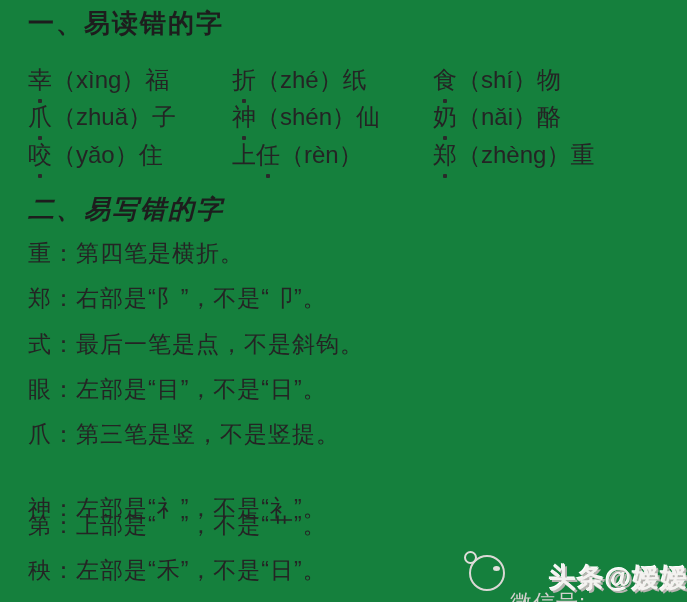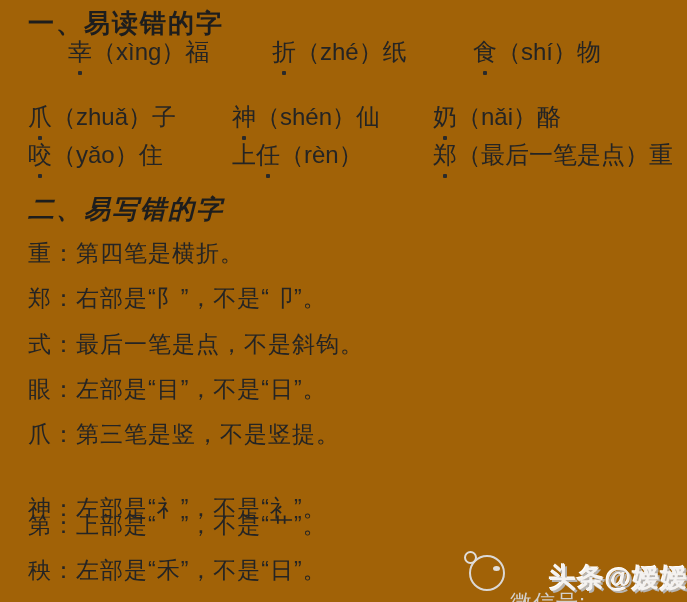--- a/index.html
+++ b/index.html
@@ -1,20 +1,20 @@
 <!DOCTYPE html>
 <html><head>
 <meta charset="utf-8">
 <style>
   html, body { margin: 0; padding: 0; }
   .page {
     position: relative;
     width: 687px;
     height: 602px;
-    background: #a16207;
+    background: #15803d;
     color: #242424;
     font-family: "Liberation Sans", sans-serif;
     overflow: hidden;
   }
   .heading {
     position: absolute;
     left: 28px;
     font-size: 26px;
     font-weight: bold;
     letter-spacing: 2px;
@@ -23,21 +23,21 @@
   }
   .h1 { top: 6px; }
   .h2 { top: 192px; font-style: italic; }
 
   .entry {
     position: absolute;
     font-size: 24px;
     white-space: nowrap;
     color: #242424;
   }
-  .r0 { top: 36px; margin-left: 40px; }
+  .r0 { top: 64px; }
   .r1 { top: 93px; margin-top: 8px; }
   .r2 { top: 139px; }
   .c0 { left: 28px; }
   .c1 { left: 232px; }
   .c2 { left: 433px; }
 
   .dotted {
     position: relative;
     display: inline-block;
   }
@@ -149,21 +149,21 @@
   <div class="entry r1 c2">
     <span></span><span class="dotted">奶</span><span>（nǎi）酪</span>
   </div>
   <div class="entry r2 c0">
     <span></span><span class="dotted">咬</span><span>（yǎo）住</span>
   </div>
   <div class="entry r2 c1">
     <span>上</span><span class="dotted">任</span><span>（rèn）</span>
   </div>
   <div class="entry r2 c2">
-    <span></span><span class="dotted">郑</span><span>（最后一笔是点）重</span>
+    <span></span><span class="dotted">郑</span><span>（zhèng）重</span>
   </div>
 
   <div class="heading h2">二、易写错的字</div>
 
   <div class="wline l0">重：第四笔是横折。</div>
   <div class="wline l1">郑：右部是“阝”，不是“卩”。</div>
   <div class="wline l3">眼：左部是“目”，不是“日”。</div>
   <div class="wline l2">式：最后一笔是点，不是斜钩。</div>
   <div class="wline l4">爪：第三笔是竖，不是竖提。</div>
   <div class="wline l5">神：左部是“礻”，不是“衤”。</div>

